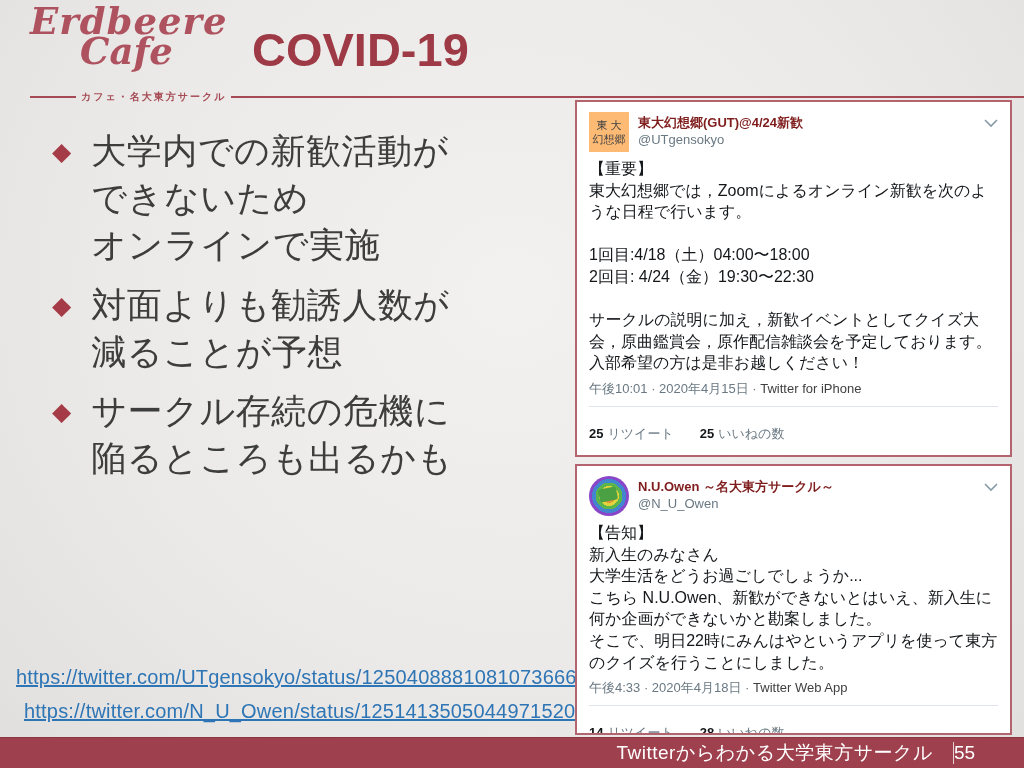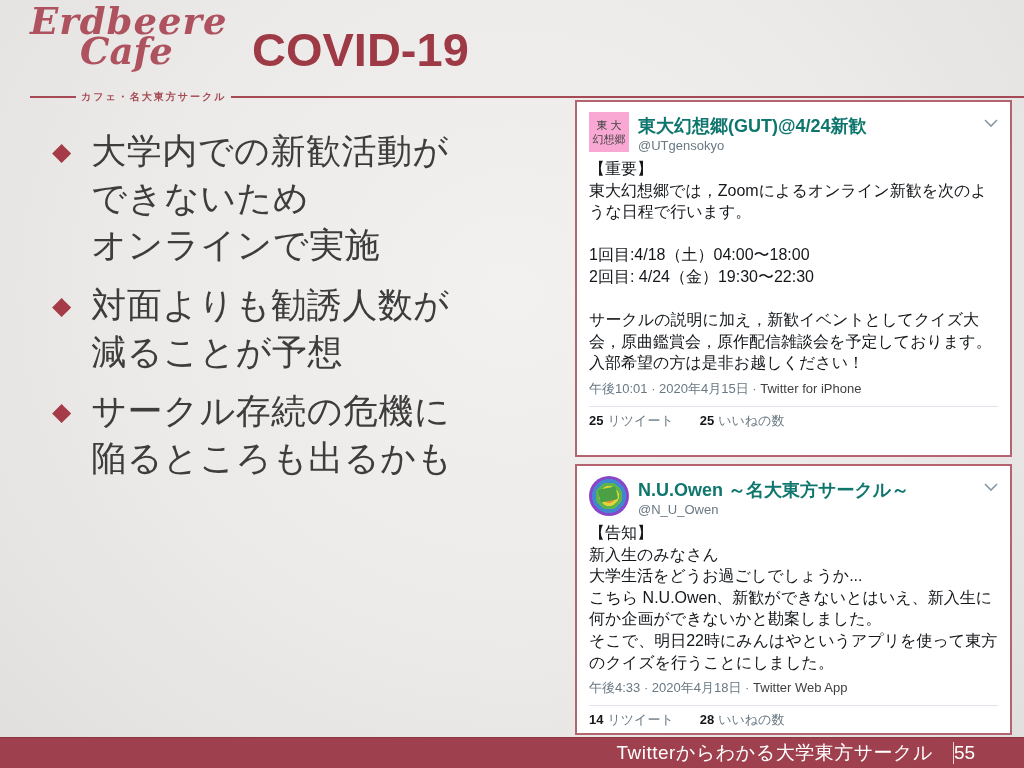--- a/index.html
+++ b/index.html
@@ -55,47 +55,47 @@
   
   .tweets { position:absolute; left:575px; top:100px; width:437px; display:flex; flex-direction:column; gap:7px; }
   .tweet-card {
     background:#ffffff; border:2px solid #B4646E;
     padding:10px 12px; overflow:hidden; position:relative;
   }
   .tweet-card.first { height:357px; }
   .tweet-card.second { height:271px; }
   .tweet-head { display:flex; gap:9px; align-items:flex-start; height:40px; }
   .avatar-text {
-    width:40px; height:40px; flex:0 0 auto; background:#f9a8d4;
+    width:40px; height:40px; flex:0 0 auto; background:#fdba74;
     font-size:11px; color:#444; white-space:pre-line; line-height:1.3;
     display:flex; align-items:center; justify-content:center; text-align:center;
   }
   .avatar-rainbow {
     width:40px; height:40px; flex:0 0 auto; border-radius:50%;
     background: radial-gradient(circle at 50% 50%,
       #e0524a 0 13%, #e8923a 13% 24%, #e2d23c 24% 35%,
       #5cb44c 35% 47%, #4286d0 47% 60%, #8a46c8 60% 74%, #d04478 74% 100%);
     position:relative;
   }
   .avatar-rainbow .blob {
     position:absolute; left:10px; top:12px; width:18px; height:13px;
     background:#4aa043; transform:rotate(-12deg); border-radius:2px;
   }
   .tweet-names { flex:1; min-width:0; padding-top:2px; }
-  .tweet-name { font-size:18px; font-weight:bold; color:#0f766e; }
+  .tweet-name { font-size:13px; font-weight:bold; color:#7f1d1d; }
   .tweet-handle { font-size:13px; color:#697882; }
   .chevron { flex:0 0 auto; margin-top:2px; cursor:pointer; }
   .tweet-body {
     margin-top:6px; font-size:16px; line-height:1.35; color:#14171A;
     white-space:pre-line; letter-spacing:0;
   }
   .tweet-time { margin-top:6px; font-size:13px; color:#697882; }
   .tweet-time a { color:#404040; text-decoration:none; }
   .tweet-divider { border-top:1px solid #dfe5ea; margin:8px 0 0 0; }
-  .tweet-counts { margin-top:5px; font-size:13px; color:#697882; display:flex; gap:26px; }
+  .tweet-counts { margin-top:18px; font-size:13px; color:#697882; display:flex; gap:26px; }
   .count-num { font-weight:bold; color:#14171A; margin-right:4px; }
 
   
   .footer {
     position:absolute; left:0; bottom:0; width:1024px; height:31px;
     background:#9E404D; border-top:1px solid #8b3640;
     display:flex; align-items:center; justify-content:flex-end;
     color:#ffffff; padding-right:14px;
   }
   .footer-title { font-size:19px; letter-spacing:0.5px; margin-right:20px; }
@@ -131,20 +131,24 @@
       <span class="bullet-text">対面よりも勧誘人数が
 減ることが予想</span>
     </div>
     <div class="bullet-item">
       <span class="bullet-diamond">◆</span>
       <span class="bullet-text">サークル存続の危機に
 陥るところも出るかも</span>
     </div>
   </div>
 
+  <div class="links">
+    <a href="#" title="https://twitter.com/UTgensokyo/status/1250408881081073666">https://twitter.com/UTgensokyo/status/1250408881081073666</a>
+    <a href="#" title="https://twitter.com/N_U_Owen/status/1251413505044971520">https://twitter.com/N_U_Owen/status/1251413505044971520</a>
+  </div>
 
   <div class="tweets">
 
     <div class="tweet-card first">
       <div class="tweet-head">
         <div class="avatar-text">東 大
 幻想郷</div>
         <div class="tweet-names">
           <div class="tweet-name">東大幻想郷(GUT)@4/24新歓</div>
           <div class="tweet-handle">@UTgensokyo</div>

